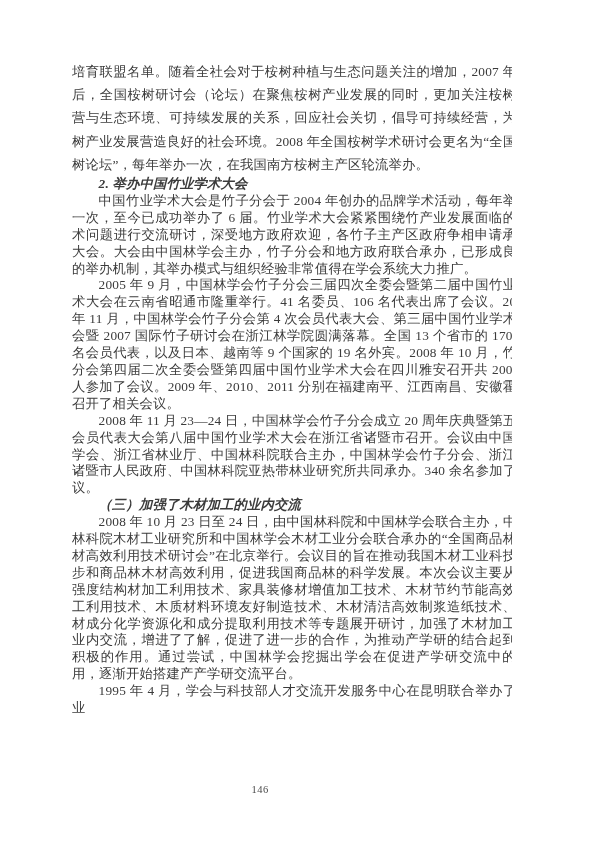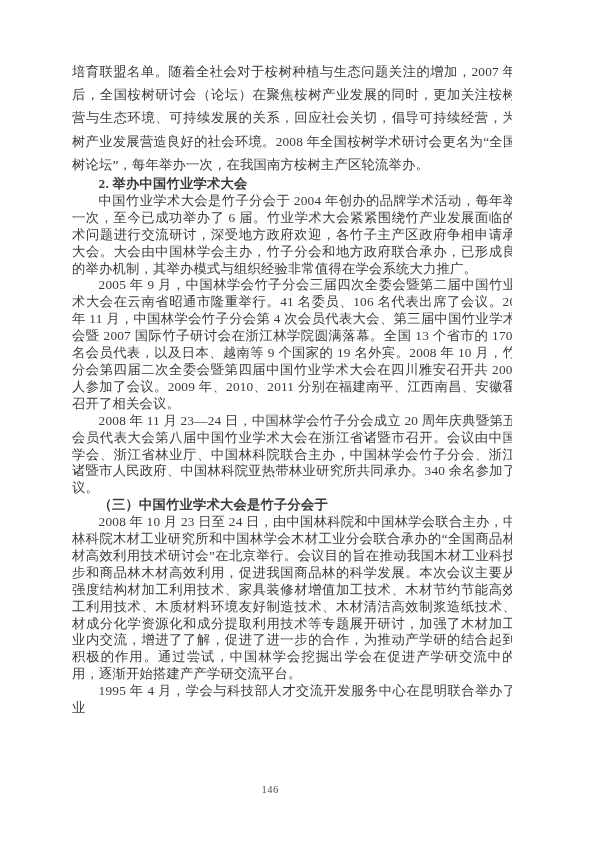--- a/index.html
+++ b/index.html
@@ -25,41 +25,41 @@
   .content p {
     margin: 0;
     padding: 0;
     text-align: justify;
     font-size: 13.3px;
     letter-spacing: 0.2px;
   }
   .lead  { line-height: 23.2px; }
   .tight { line-height: 16.9px; }
   .indent { text-indent: 2em; }
-  .heading { font-weight: bold; }
+  .heading { font-weight: bold; font-style: italic; }
   .page-number {
     position: absolute;
     top: 784px;
-    left: 14px;
+    left: 4px;
     width: 100%;
     text-align: center;
     font-size: 10.5px;
     color: #4a4a4a;
     letter-spacing: 0.5px;
     font-family: "Liberation Serif", "DejaVu Serif", serif;
   }
 </style>
 </head>
 <body>
 
 <div class="page">
   <div class="content">
     <p class="lead">培育联盟名单。随着全社会对于桉树种植与生态问题关注的增加，2007 年以后，全国桉树研讨会（论坛）在聚焦桉树产业发展的同时，更加关注桉树经营与生态环境、可持续发展的关系，回应社会关切，倡导可持续经营，为桉树产业发展营造良好的社会环境。2008 年全国桉树学术研讨会更名为“全国桉树论坛”，每年举办一次，在我国南方桉树主产区轮流举办。</p>
     <p class="tight indent heading">2. 举办中国竹业学术大会</p>
     <p class="tight indent">中国竹业学术大会是竹子分会于 2004 年创办的品牌学术活动，每年举办一次，至今已成功举办了 6 届。竹业学术大会紧紧围绕竹产业发展面临的技术问题进行交流研讨，深受地方政府欢迎，各竹子主产区政府争相申请承办大会。大会由中国林学会主办，竹子分会和地方政府联合承办，已形成良好的举办机制，其举办模式与组织经验非常值得在学会系统大力推广。</p>
     <p class="tight indent">2005 年 9 月，中国林学会竹子分会三届四次全委会暨第二届中国竹业学术大会在云南省昭通市隆重举行。41 名委员、106 名代表出席了会议。2007 年 11 月，中国林学会竹子分会第 4 次会员代表大会、第三届中国竹业学术大会暨 2007 国际竹子研讨会在浙江林学院圆满落幕。全国 13 个省市的 170 余名会员代表，以及日本、越南等 9 个国家的 19 名外宾。2008 年 10 月，竹子分会第四届二次全委会暨第四届中国竹业学术大会在四川雅安召开共 200 余人参加了会议。2009 年、2010、2011 分别在福建南平、江西南昌、安徽霍山召开了相关会议。</p>
     <p class="tight indent">2008 年 11 月 23—24 日，中国林学会竹子分会成立 20 周年庆典暨第五次会员代表大会第八届中国竹业学术大会在浙江省诸暨市召开。会议由中国林学会、浙江省林业厅、中国林科院联合主办，中国林学会竹子分会、浙江省诸暨市人民政府、中国林科院亚热带林业研究所共同承办。340 余名参加了会议。</p>
-    <p class="tight indent heading">（三）中国竹业学术大会是竹子分会于</p>
+    <p class="tight indent heading">（三）加强了木材加工的业内交流</p>
     <p class="tight indent">2008 年 10 月 23 日至 24 日，由中国林科院和中国林学会联合主办，中国林科院木材工业研究所和中国林学会木材工业分会联合承办的“全国商品林木材高效利用技术研讨会”在北京举行。会议目的旨在推动我国木材工业科技进步和商品林木材高效利用，促进我国商品林的科学发展。本次会议主要从高强度结构材加工利用技术、家具装修材增值加工技术、木材节约节能高效加工利用技术、木质材料环境友好制造技术、木材清洁高效制浆造纸技术、木材成分化学资源化和成分提取利用技术等专题展开研讨，加强了木材加工的业内交流，增进了了解，促进了进一步的合作，为推动产学研的结合起到了积极的作用。通过尝试，中国林学会挖掘出学会在促进产学研交流中的作用，逐渐开始搭建产产学研交流平台。</p>
     <p class="tight indent">1995 年 4 月，学会与科技部人才交流开发服务中心在昆明联合举办了林业</p>
   </div>
   <div class="page-number">146</div>
 </div>
 
 </body></html>

